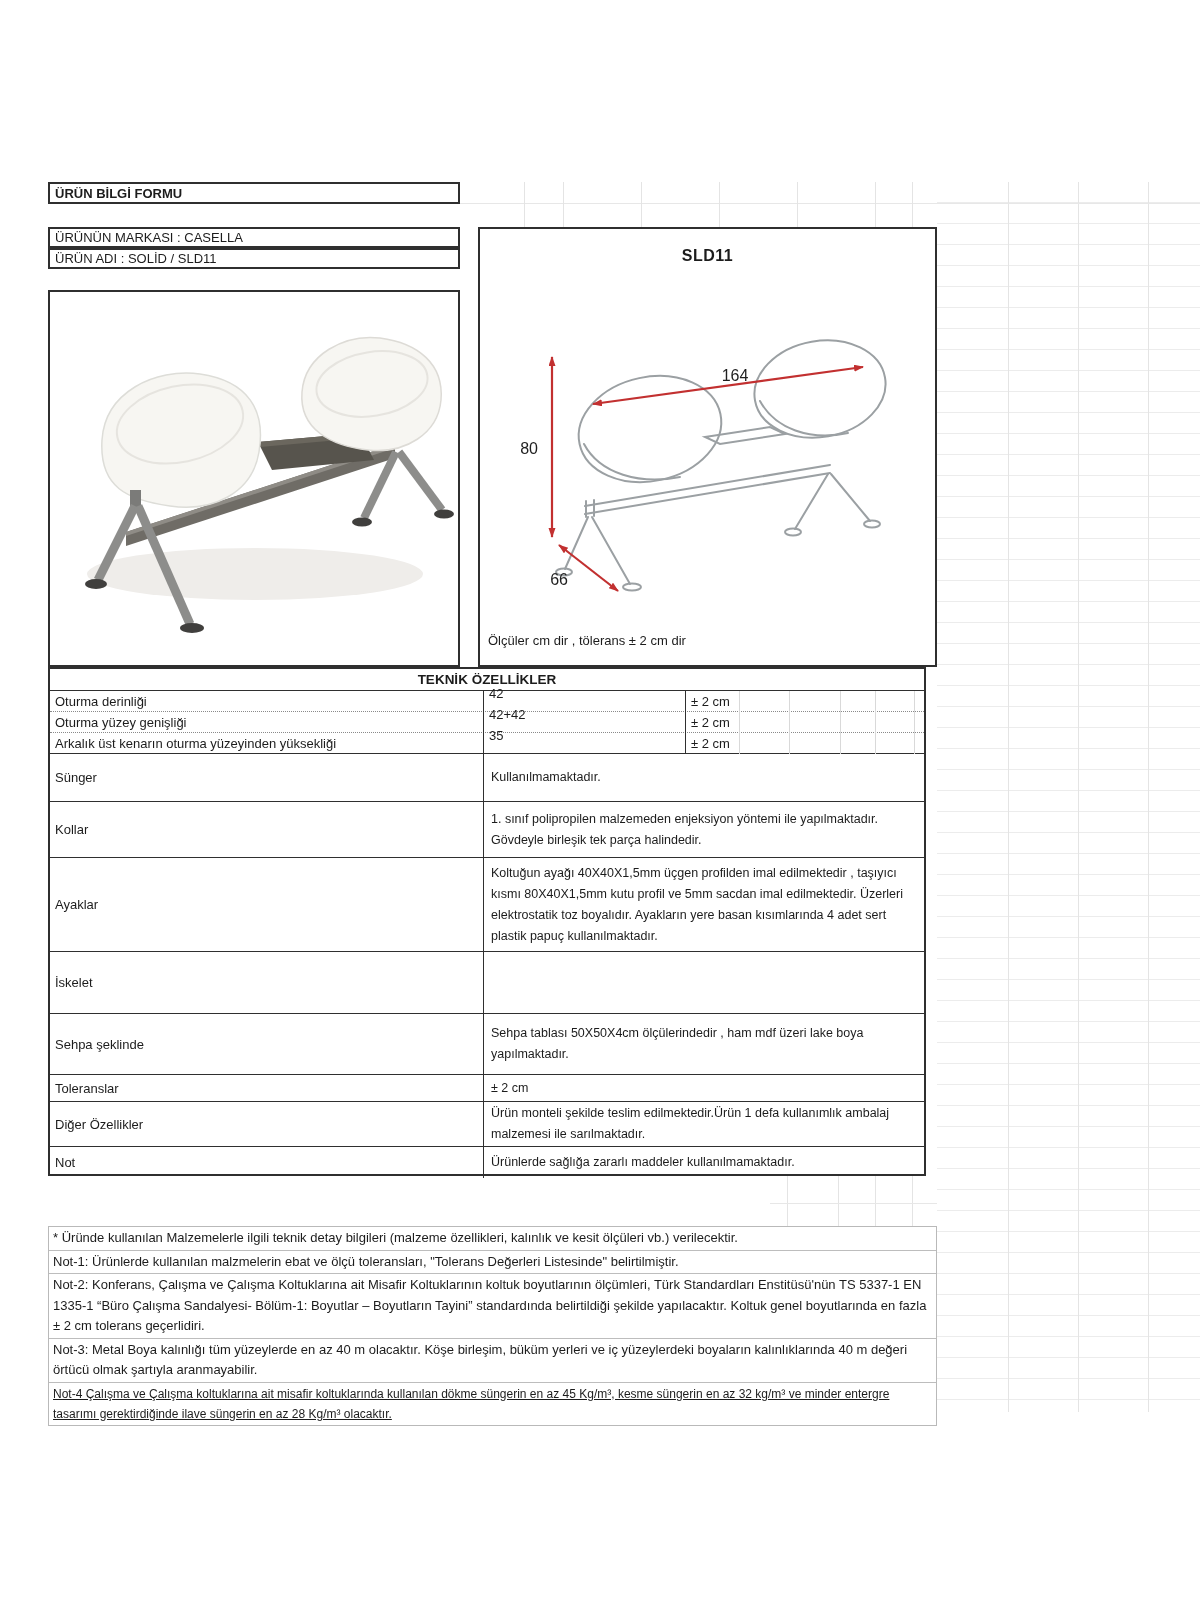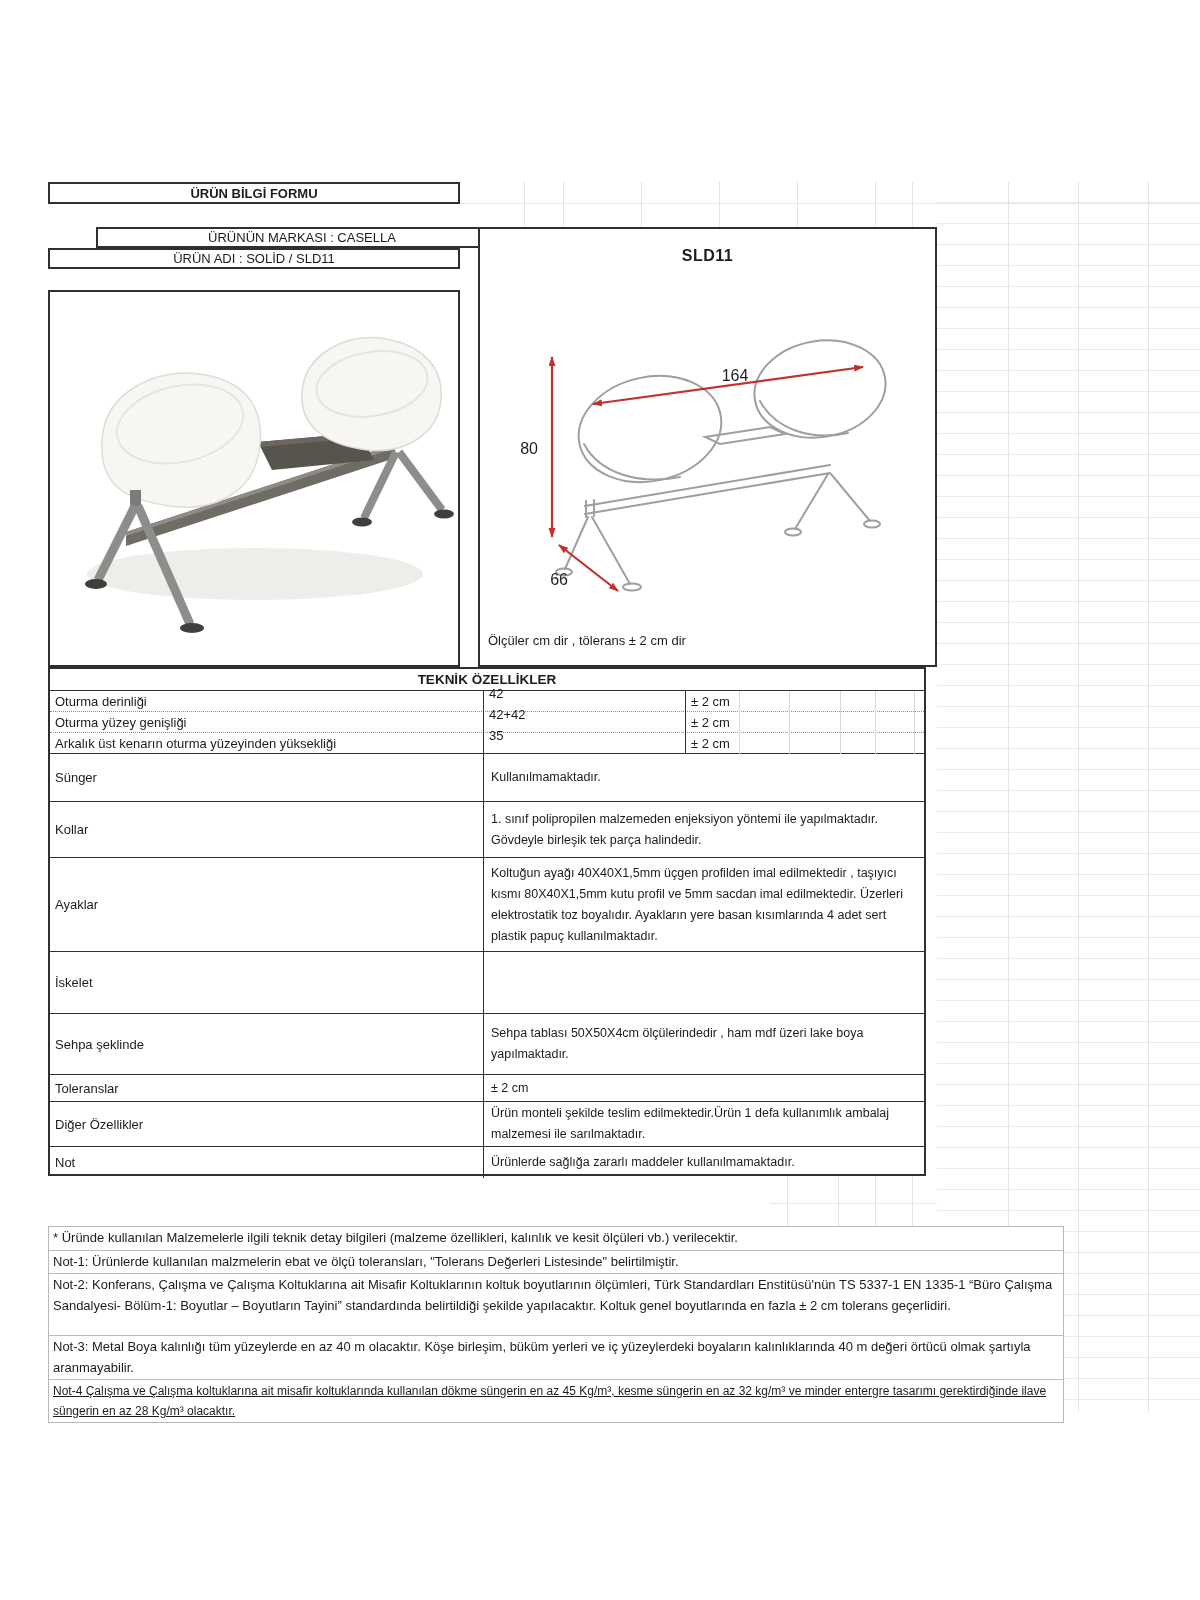--- a/index.html
+++ b/index.html
@@ -6,21 +6,21 @@
   .page{position:relative;width:1200px;height:1600px;background:#fff;
         font-family:"Liberation Sans", sans-serif;color:#1c1c1c;overflow:hidden;}
   .abs{position:absolute;}
   
   .grid-right{left:937px;top:182px;width:263px;height:1230px;
     background:repeating-linear-gradient(to bottom,transparent 0,transparent 20px,#ececec 20px,#ececec 21px);}
   .vline{width:1px;background:#e4e4e4;}
   .hline{height:1px;background:#e7e7e7;}
   
   .cell{border:2px solid #2f2f2f;box-sizing:border-box;background:#fff;font-size:13px;
-        display:flex;align-items:center;padding:0 5px;justify-content:center;}
+        display:flex;align-items:center;padding:0 5px;}
   .cell.bold{font-weight:bold;}
   .cell.center{justify-content:center;}
   
   .drawing-box{left:478px;top:227px;width:459px;height:440px;border:2px solid #2f2f2f;
                box-sizing:border-box;background:#fff;}
   .drawing-title{position:absolute;top:18px;left:0;width:100%;text-align:center;
                  font-size:16px;font-weight:bold;letter-spacing:.5px;}
   .drawing-caption{position:absolute;left:8px;top:404px;font-size:13px;}
   .dim-label{font-size:16px;fill:#1f1f1f;font-family:"Liberation Sans",sans-serif;}
   .sketch{stroke:#9ba0a3;stroke-width:2;fill:none;stroke-linecap:round;}
@@ -39,21 +39,21 @@
               align-items:center;padding:2px 8px;box-sizing:border-box;font-size:12.5px;
               line-height:21px;overflow:hidden;}
   .dim-num{position:absolute;left:439px;top:0;bottom:16px;display:flex;align-items:center;font-size:13px;}
   .dim-tol{position:absolute;left:641px;top:0;bottom:0;display:flex;align-items:center;font-size:13px;}
   .dotted{border-bottom:1px dotted #8a8a8a;}
   .solid{border-bottom:1px solid #2f2f2f;}
   .col-div{position:absolute;background:#2f2f2f;width:1px;}
   .col-faint{position:absolute;background:#d9d9d9;width:1px;}
   
   .notes-heading{left:48px;top:1200px;font-size:14px;font-weight:bold;margin-top:32px;}
-  .notes-block{left:48px;top:1226px;width:1016px;border:1px solid #b9b9b9;box-sizing:border-box;background:#fff;}
+  .notes-block{left:48px;top:1226px;width:889px;border:1px solid #b9b9b9;box-sizing:border-box;background:#fff;}
   .note{border-bottom:1px solid #bdbdbd;padding:1px 4px;font-size:13px;line-height:20.5px;
         box-sizing:border-box;}
   .note:last-child{border-bottom:none;text-decoration:underline;}
   .note.small{font-size:12px;line-height:20px;}
 </style>
 </head>
 <body>
 
 <div class="page">
 
@@ -73,21 +73,21 @@
     <div class="abs vline" style="left:787px;top:1176px;height:50px;"></div>
     <div class="abs vline" style="left:838px;top:1176px;height:50px;"></div>
     <div class="abs vline" style="left:875px;top:1176px;height:50px;"></div>
     <div class="abs vline" style="left:912px;top:1176px;height:50px;"></div>
     <div class="abs hline" style="left:770px;top:1203px;width:167px;"></div>
   </div>
 
   <div class="abs cell bold" style="left:48px;top:182px;width:412px;height:22px;">
     <span>ÜRÜN BİLGİ FORMU</span>
   </div>
-  <div class="abs cell" style="left:48px;top:227px;width:412px;height:21px;margin-left:48px;">
+  <div class="abs cell" style="left:48px;top:227px;width:412px;height:21px;">
     <span>ÜRÜNÜN MARKASI : CASELLA</span>
   </div>
   <div class="abs cell" style="left:48px;top:248px;width:412px;height:21px;">
     <span>ÜRÜN ADI : SOLİD / SLD11</span>
   </div>
 
   <div class="abs photo-cell">
     <svg width="408" height="373" viewBox="0 0 408 373">
       <ellipse cx="205" cy="282" rx="168" ry="26" fill="#efedea"></ellipse>
 

